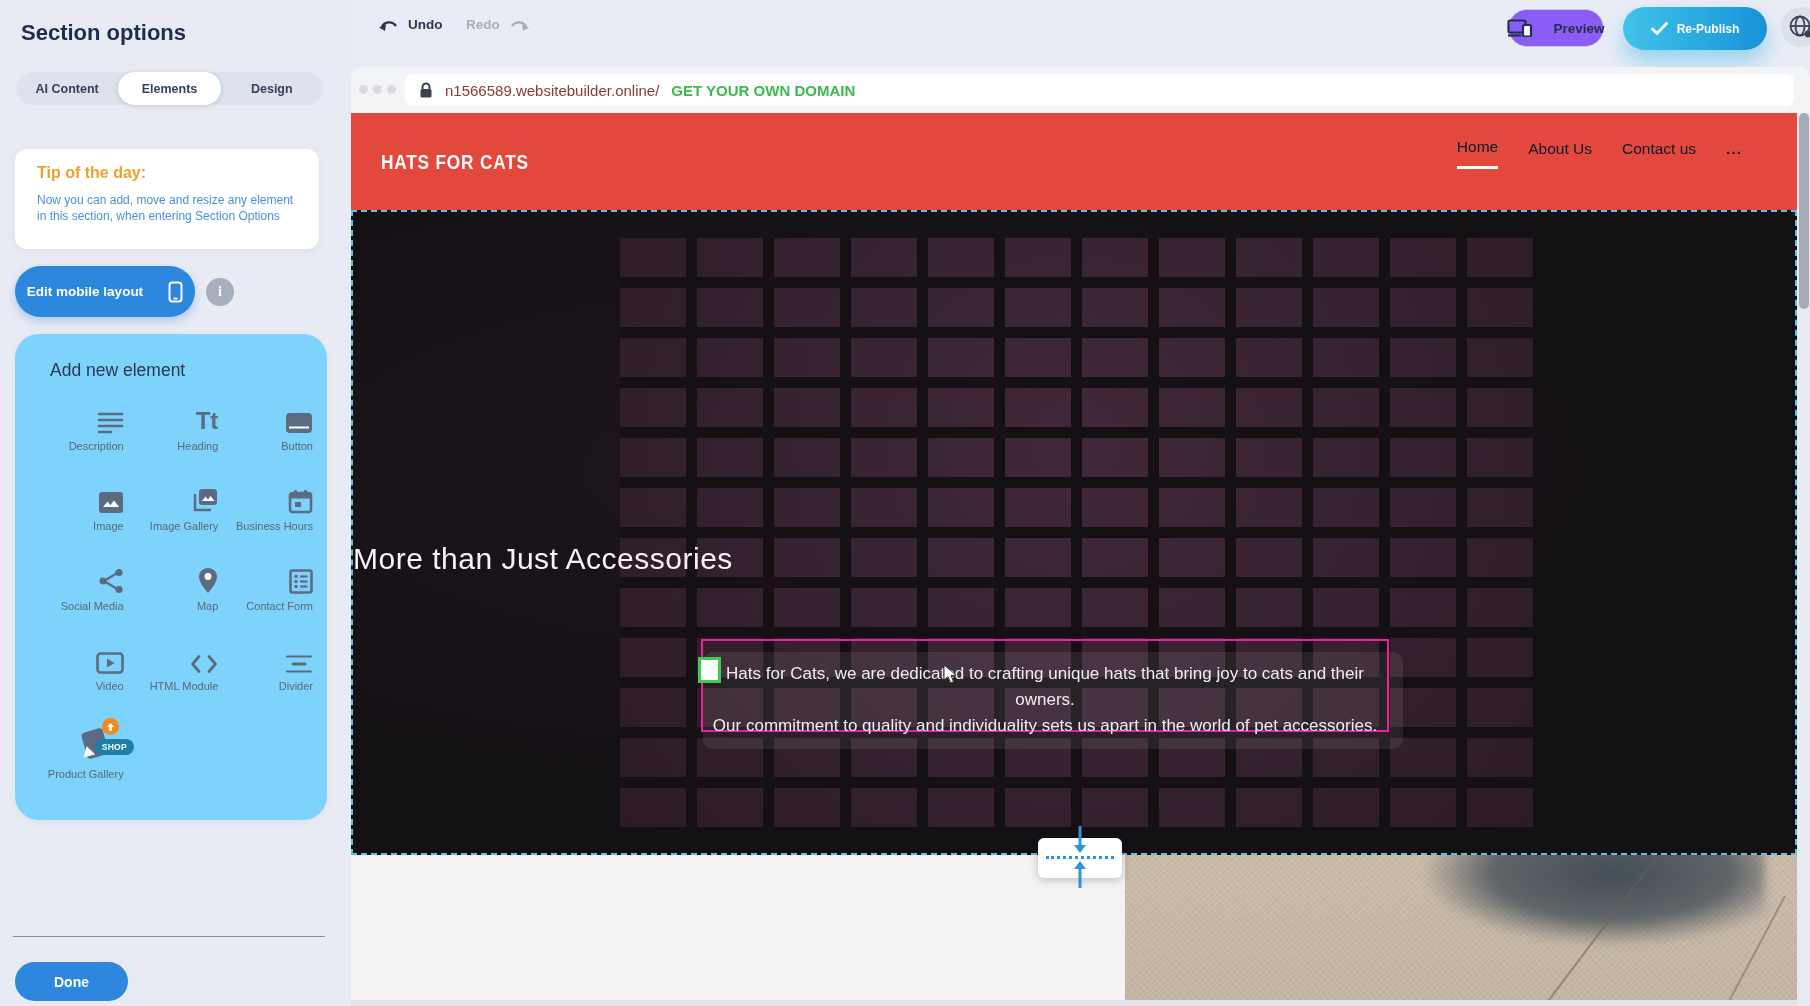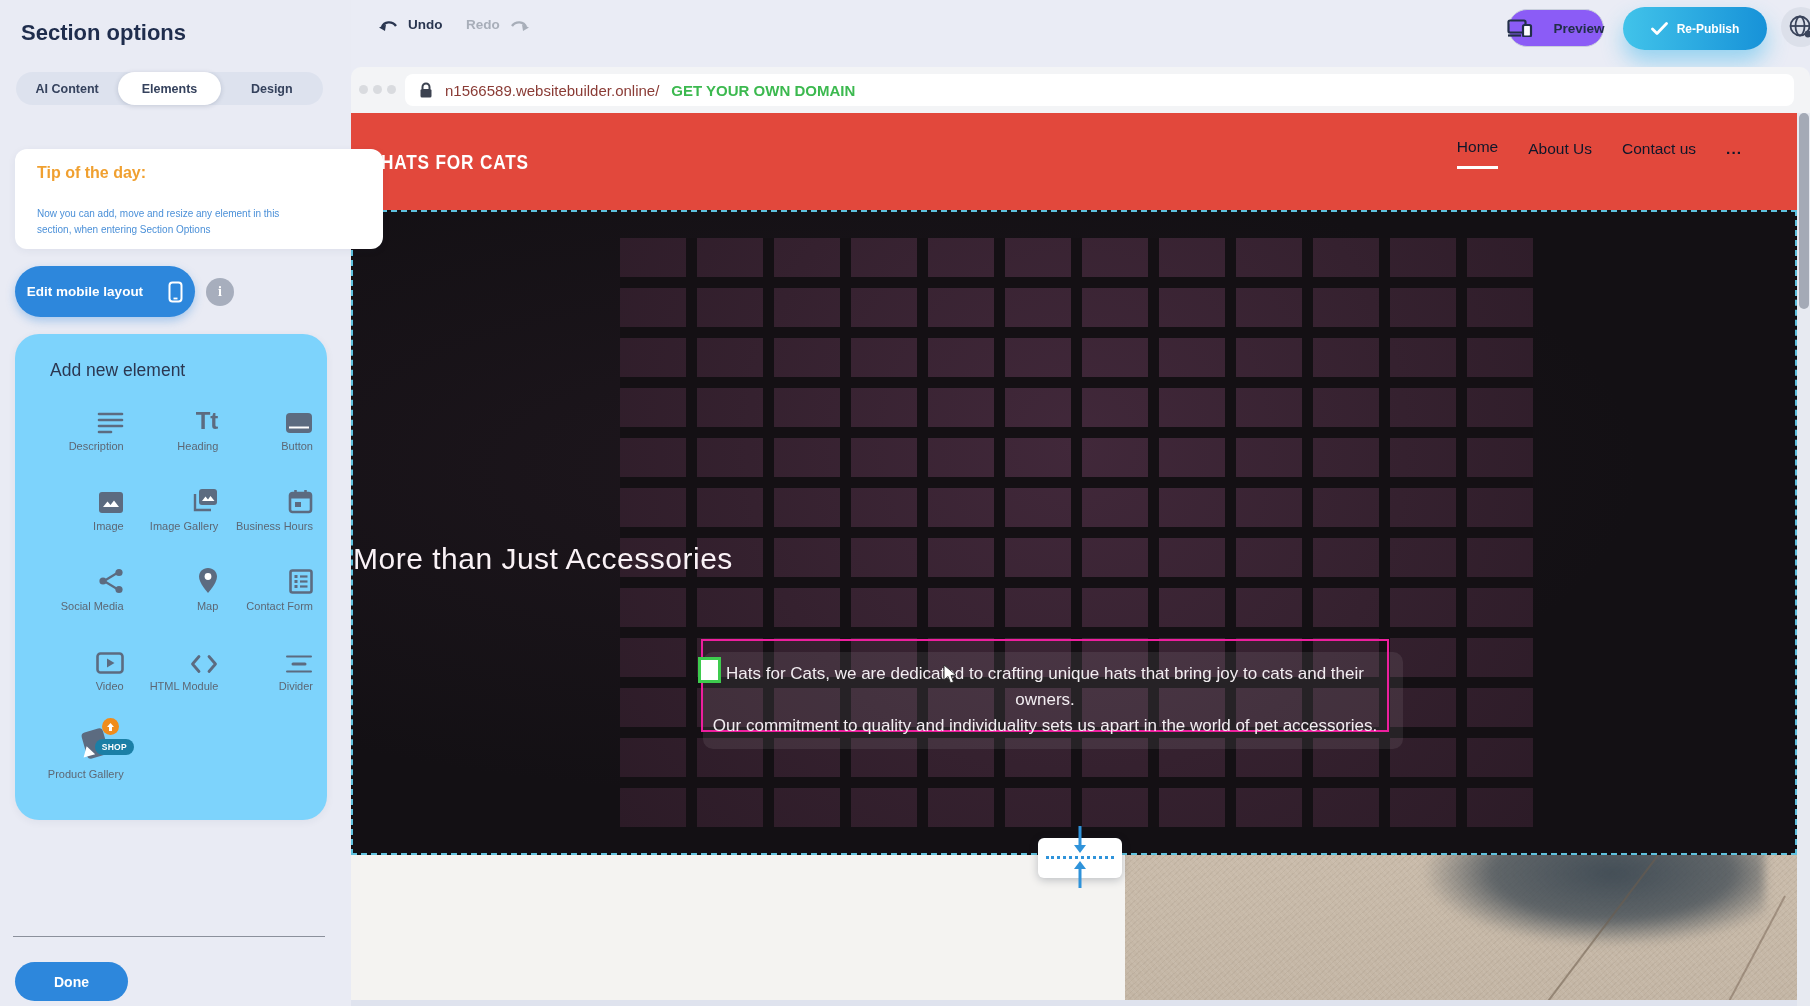--- a/index.html
+++ b/index.html
@@ -10,23 +10,23 @@
   }
   .app { position:absolute; inset:0; width:1810px; height:1006px; background:#eaecf5; overflow:hidden; }
 
   
   .sidebar { position:absolute; left:0; top:0; width:351px; height:1006px; background:#e9ebf4; z-index:5; }
   .panel-title { position:absolute; left:21px; top:20px; font-size:22px; font-weight:bold; color:#1f2d4d; }
   .tabs { position:absolute; left:16px; top:72px; width:307px; height:33px; background:#dde2ee; border-radius:17px; display:flex; align-items:center; }
   .tab { flex:1; height:33px; display:flex; align-items:center; justify-content:center; font-size:12.5px; font-weight:bold; color:#35425d; border-radius:17px; cursor:pointer; }
   .tab.active { background:#ffffff; box-shadow:0 1px 5px rgba(30,45,80,.18); }
 
-  .tip-card { position:absolute; left:15px; top:149px; width:368px; height:100px; background:#fff; border-radius:12px; box-shadow:0 2px 8px rgba(40,55,90,.06); padding:15px 22px; }
+  .tip-card { position:absolute; left:15px; top:149px; width:304px; height:100px; background:#fff; border-radius:12px; box-shadow:0 2px 8px rgba(40,55,90,.06); padding:15px 22px; }
   .tip-title { color:#f0a030; font-size:16px; font-weight:bold; }
-  .tip-body { margin-top:24px; color:#4b90d8; font-size:10px; line-height:16px; width:266px; }
+  .tip-body { margin-top:10px; color:#4b90d8; font-size:12px; line-height:16px; width:266px; }
 
   .edit-mobile-btn { position:absolute; left:15px; top:266px; width:180px; height:51px; border-radius:26px; background:#2d87dc; display:flex; align-items:center; justify-content:center; gap:25px; color:#fff; font-size:13.5px; font-weight:bold; cursor:pointer; box-shadow:0 4px 10px rgba(45,135,220,.35); }
   .info-btn { position:absolute; left:206px; top:278px; width:28px; height:28px; border-radius:50%; background:#a7aebd; color:#fff; font-size:14px; font-weight:bold; display:flex; align-items:center; justify-content:center; cursor:pointer; font-family:"Liberation Serif","DejaVu Serif",serif; }
 
   .add-card { position:absolute; left:15px; top:334px; width:312px; height:486px; background:#7dd3fc; border-radius:24px; box-shadow:0 2px 8px rgba(40,55,90,.06); }
   .add-title { position:absolute; left:35px; top:26px; font-size:17.5px; color:#2b3751; }
   .el-grid { position:absolute; left:14px; top:64px; width:284px; display:grid; grid-template-columns:1fr 1fr 1fr; grid-auto-rows:80px; }
   .el-item { display:flex; flex-direction:column; align-items:flex-end; cursor:pointer; padding-top:4px; }
   .el-icon { height:32px; display:flex; align-items:flex-end; justify-content:center; color:#5c6b80; }
   .el-label { margin-top:6px; font-size:11px; line-height:13px; color:#5d6774; text-align:center; max-width:86px; }

